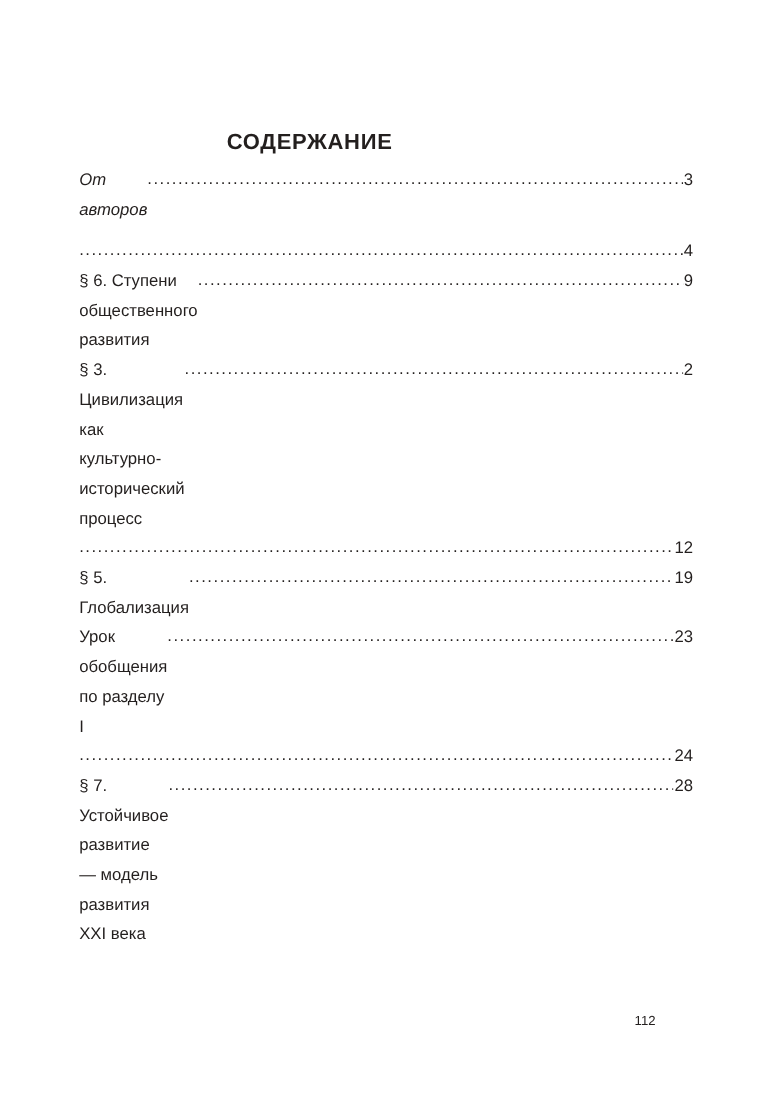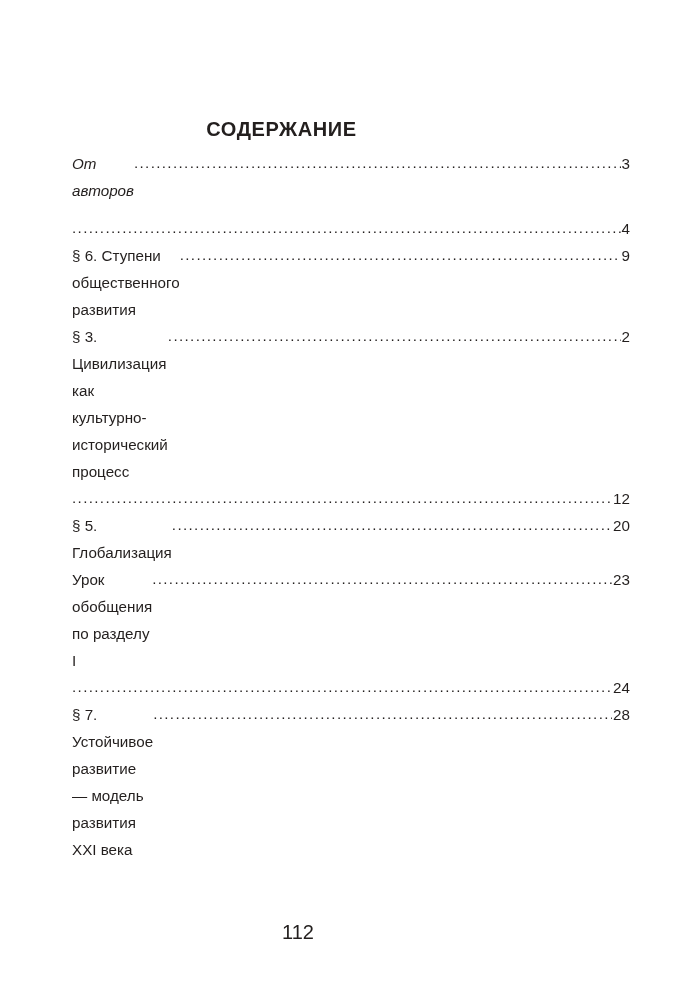--- a/index.html
+++ b/index.html
@@ -80,22 +80,22 @@
 
   .gap-after {
     margin-bottom: 11px;
   }
 
   .page-number {
     position: absolute;
     top: 921px;
     left: 0;
     width: 596px;
-    text-align: center;
-    font-size: 20px;
+    text-align: right;
+    font-size: 12px;
     color: #231f1e;
   }
 </style>
 </head>
 <body>
 
 <div class="page">
 
   <div class="toc-title">СОДЕРЖАНИЕ</div>
 
@@ -130,21 +130,21 @@
       <div class="toc-entry">
         <div class="entry-row">
           <span class="entry-leader" aria-hidden="true">................................................................................................................................................................................................................................................................................................................................................................................................................</span>
           <span class="entry-page">12</span>
         </div>
       </div>
       <div class="toc-entry">
         <div class="entry-row">
           <span class="entry-text">§ 5. Глобализация</span>
           <span class="entry-leader" aria-hidden="true">................................................................................................................................................................................................................................................................................................................................................................................................................</span>
-          <span class="entry-page">20</span>
+          <span class="entry-page">19</span>
         </div>
       </div>
       <div class="toc-entry">
         <div class="entry-row">
           <span class="entry-text">Урок обобщения по разделу I</span>
           <span class="entry-leader" aria-hidden="true">................................................................................................................................................................................................................................................................................................................................................................................................................</span>
           <span class="entry-page">23</span>
         </div>
       </div>
       <div class="toc-entry">

